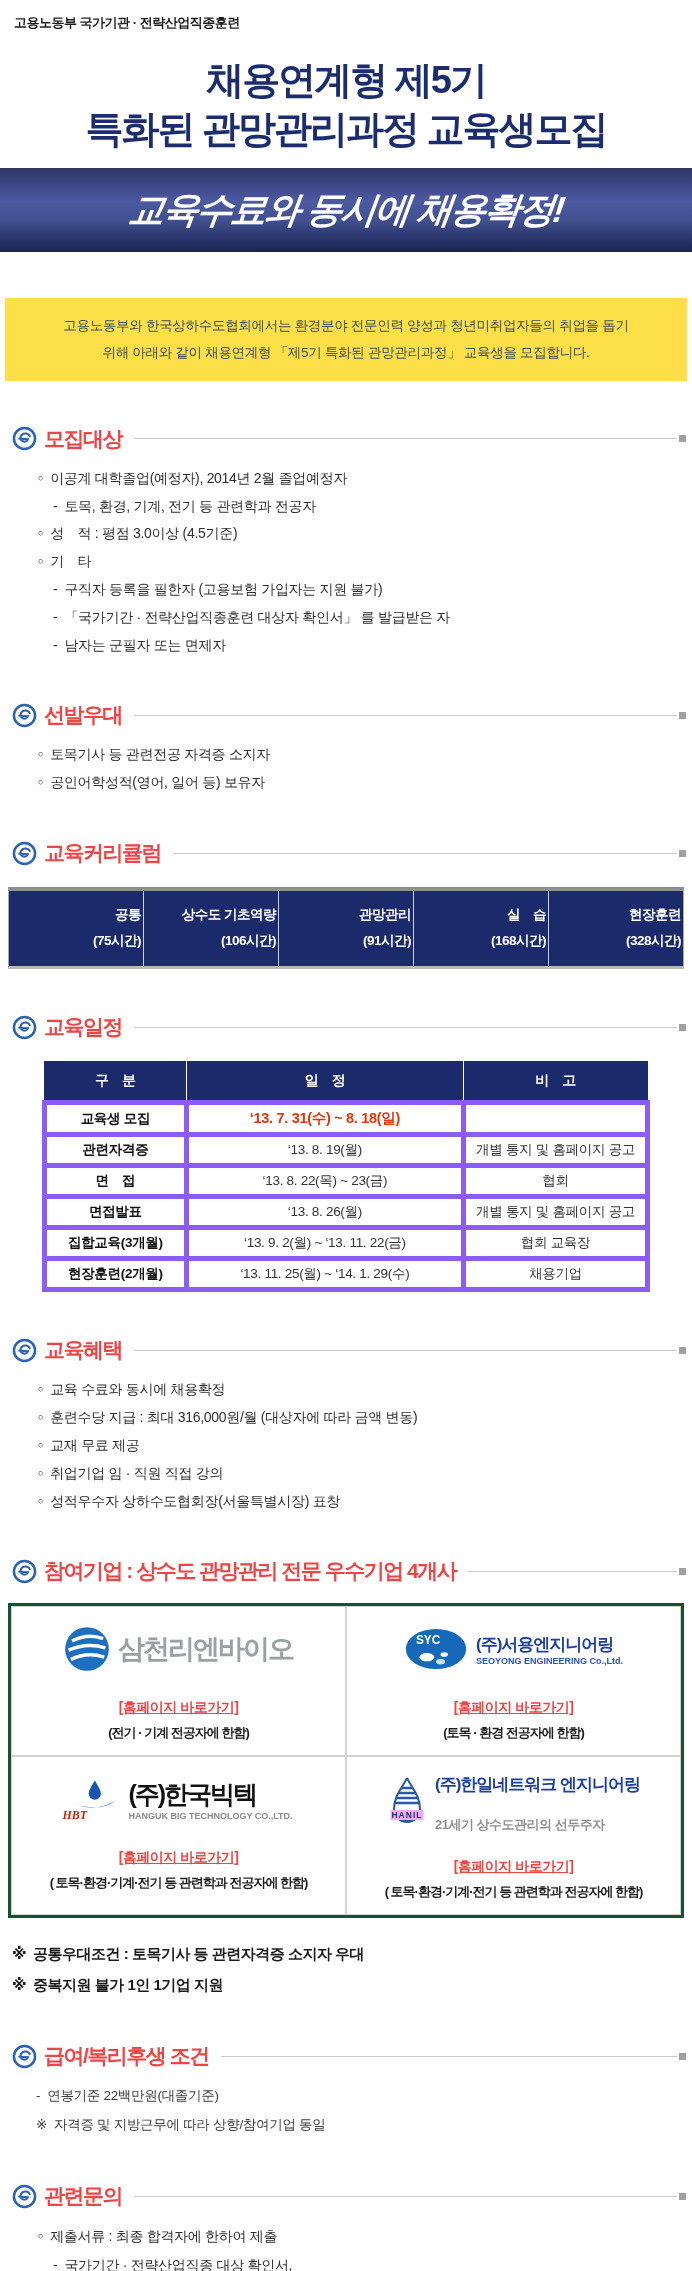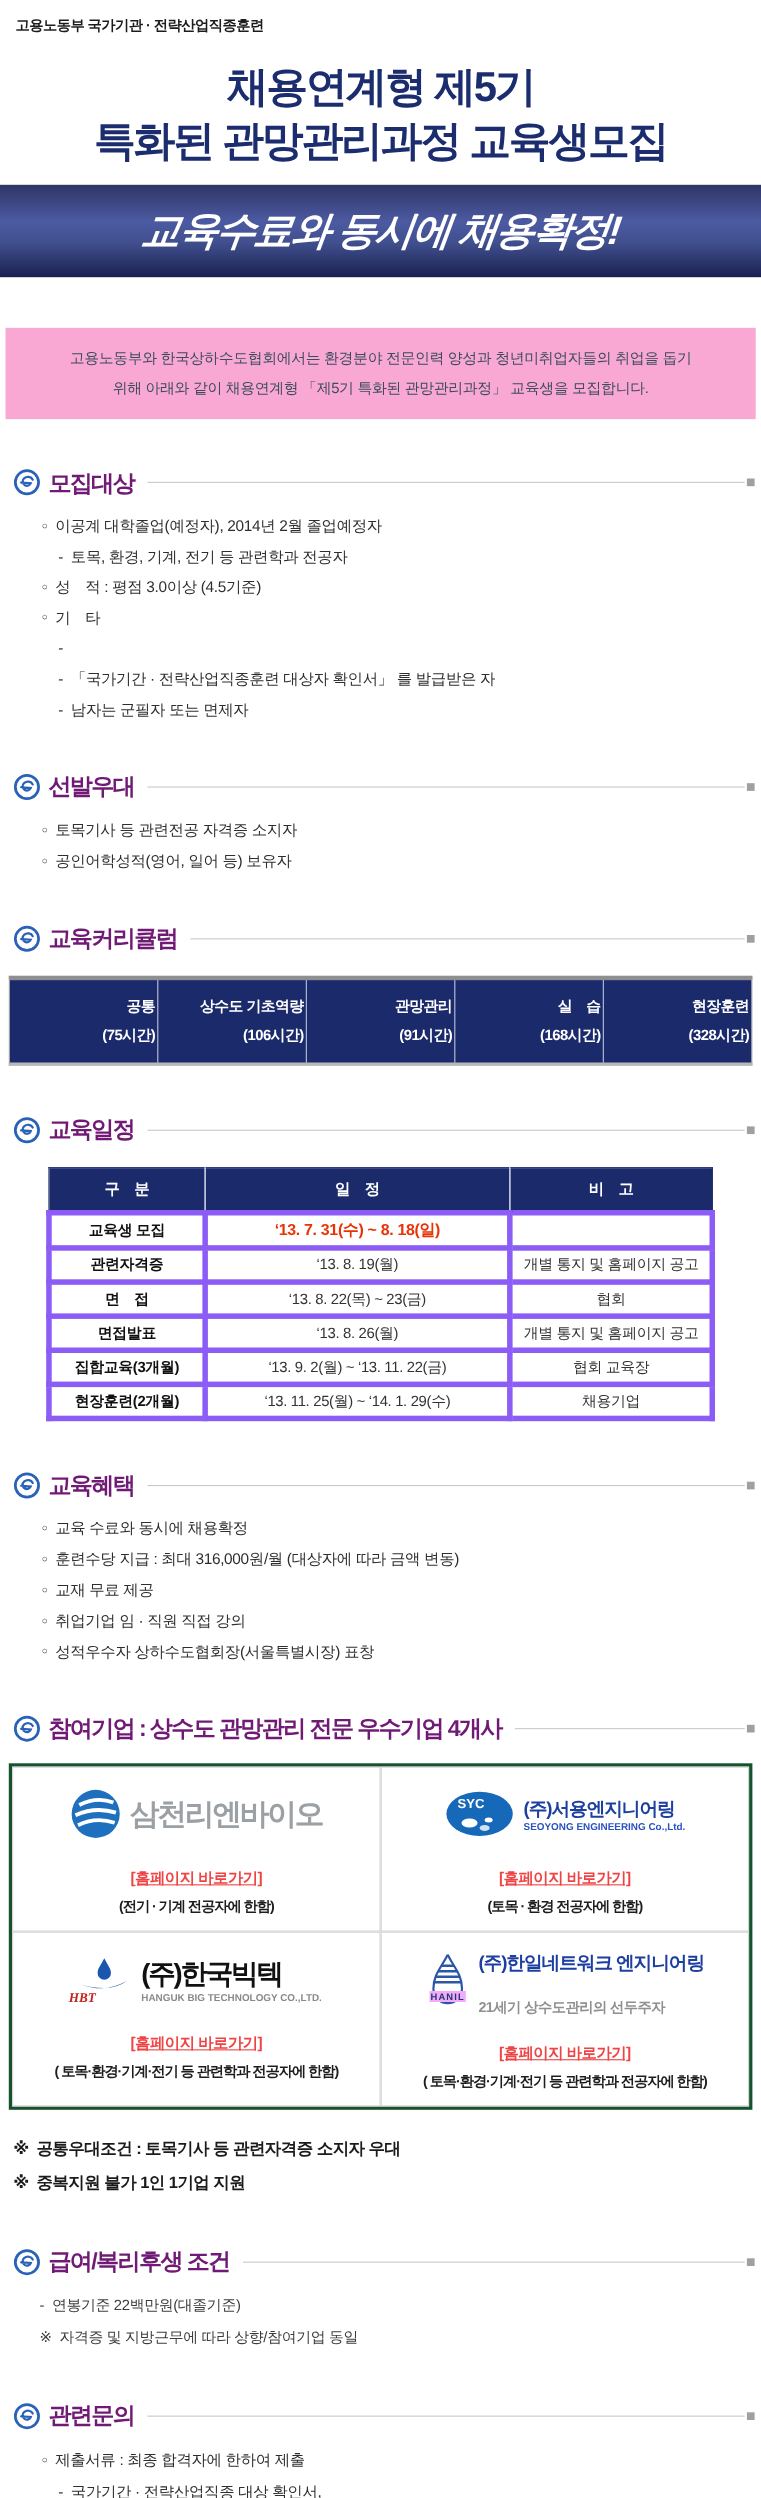--- a/index.html
+++ b/index.html
@@ -9,28 +9,28 @@
 
   
   .top-label { padding:14px 0 0 14px; font-size:13px; font-weight:bold; color:#1c1c1c; letter-spacing:-0.5px; }
   .main-title { margin:24px 6px 0; text-align:center; color:#1b2d6e; font-size:38px; font-weight:800; line-height:1.28; letter-spacing:-2px; }
   .main-title span { display:block; }
   .banner { margin-top:15px; height:84px; width:100%;
     background:linear-gradient(180deg,#2e3566 0%,#4c5aa2 40%,#41508f 62%,#1a2150 100%);
     display:flex; align-items:center; justify-content:center; }
   .banner-text { color:#fff; font-size:36px; font-weight:800; font-style:italic; transform:skewX(-7deg); letter-spacing:-2px; }
 
-  .intro-box { margin:46px 5px 0; background:#f9a8d4; padding:15px 8px; text-align:center;
+  .intro-box { margin:46px 5px 0; background:#fde047; padding:15px 8px; text-align:center;
     font-size:13.5px; color:#3c4c5c; line-height:1.95; letter-spacing:-0.3px; }
 
   
   .sec { margin-top:44px; }
   .sec-head { display:flex; align-items:center; padding:0 6px 0 12px; }
   .swirl { width:25px; height:25px; margin-right:7px; flex:0 0 auto; }
-  .sec-title { margin:0; font-size:21px; font-weight:800; color:#701a75; letter-spacing:-1.5px; white-space:nowrap; }
+  .sec-title { margin:0; font-size:21px; font-weight:800; color:#ef4444; letter-spacing:-1.5px; white-space:nowrap; }
   .sec-rule { flex:1; height:1px; background:#c9c9c9; margin-left:12px; }
   .sec-rule-end { width:7px; height:7px; background:#a0a0a0; margin-left:2px; flex:0 0 auto; }
 
   
   .list { margin:14px 0 0 38px; font-size:14px; color:#2e2e2e; letter-spacing:-0.3px; }
   .li { display:flex; align-items:baseline; line-height:1.7; margin-top:4px; }
   .li span { white-space:pre-wrap; }
   .li.lv2 { padding-left:15px; }
   .mk { margin-right:7px; flex:0 0 auto; }
   .mk.c { font-size:9px; position:relative; top:-2px; }
@@ -128,20 +128,21 @@
       <div class="li lv1">
           <span class="mk c">○</span>
           <span>성　적 : 평점 3.0이상 (4.5기준)</span>
         </div>
       <div class="li lv1">
           <span class="mk c">○</span>
           <span>기　타</span>
         </div>
       <div class="li lv2">
           <span class="mk">-</span>
+          <span>구직자 등록을 필한자 (고용보험 가입자는 지원 불가)</span>
         </div>
       <div class="li lv2">
           <span class="mk">-</span>
           <span>「국가기간 · 전략산업직종훈련 대상자 확인서」 를 발급받은 자</span>
         </div>
       <div class="li lv2">
           <span class="mk">-</span>
           <span>남자는 군필자 또는 면제자</span>
         </div>
     </div>

